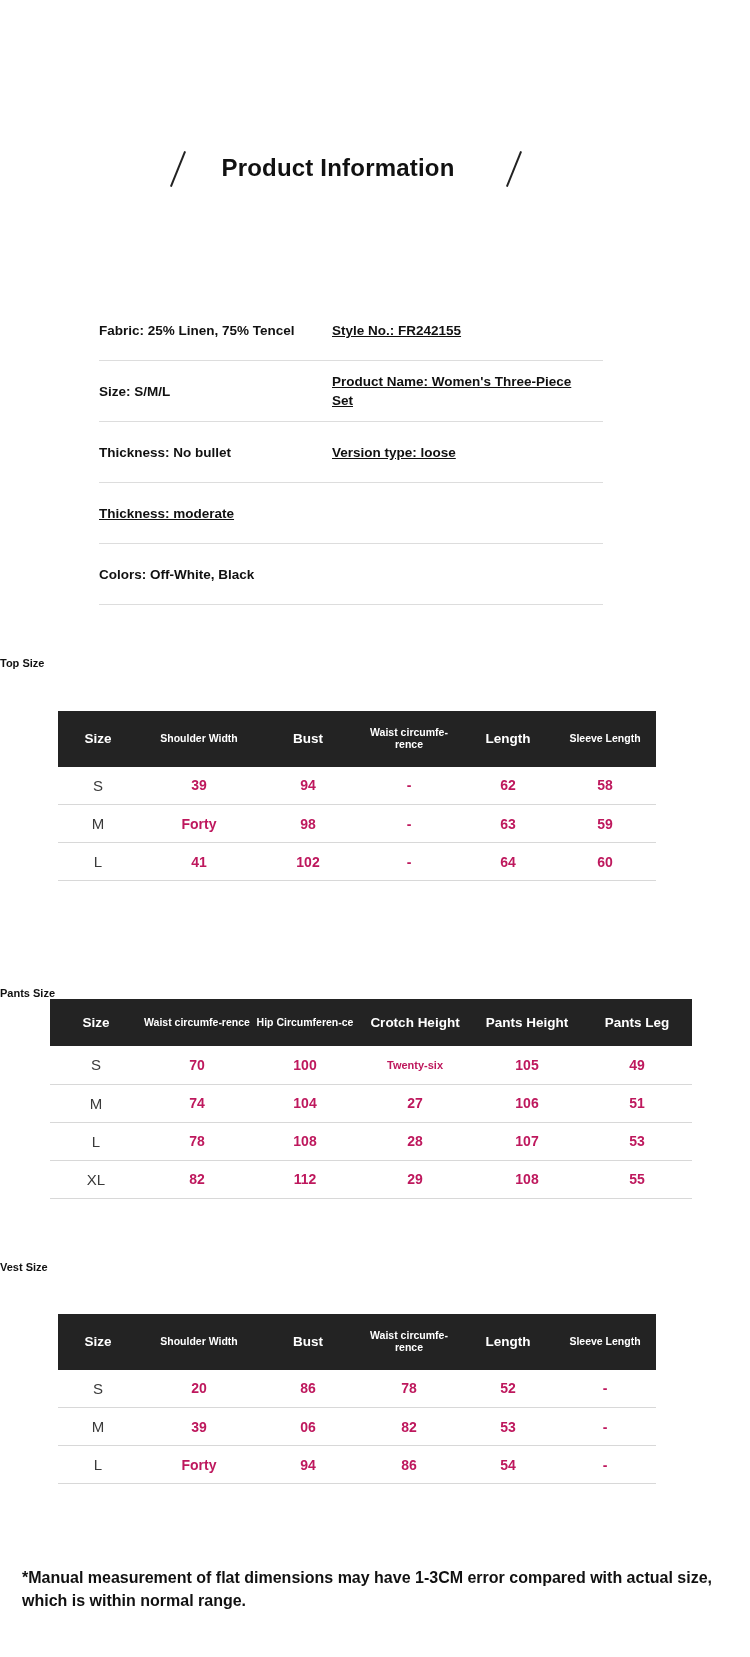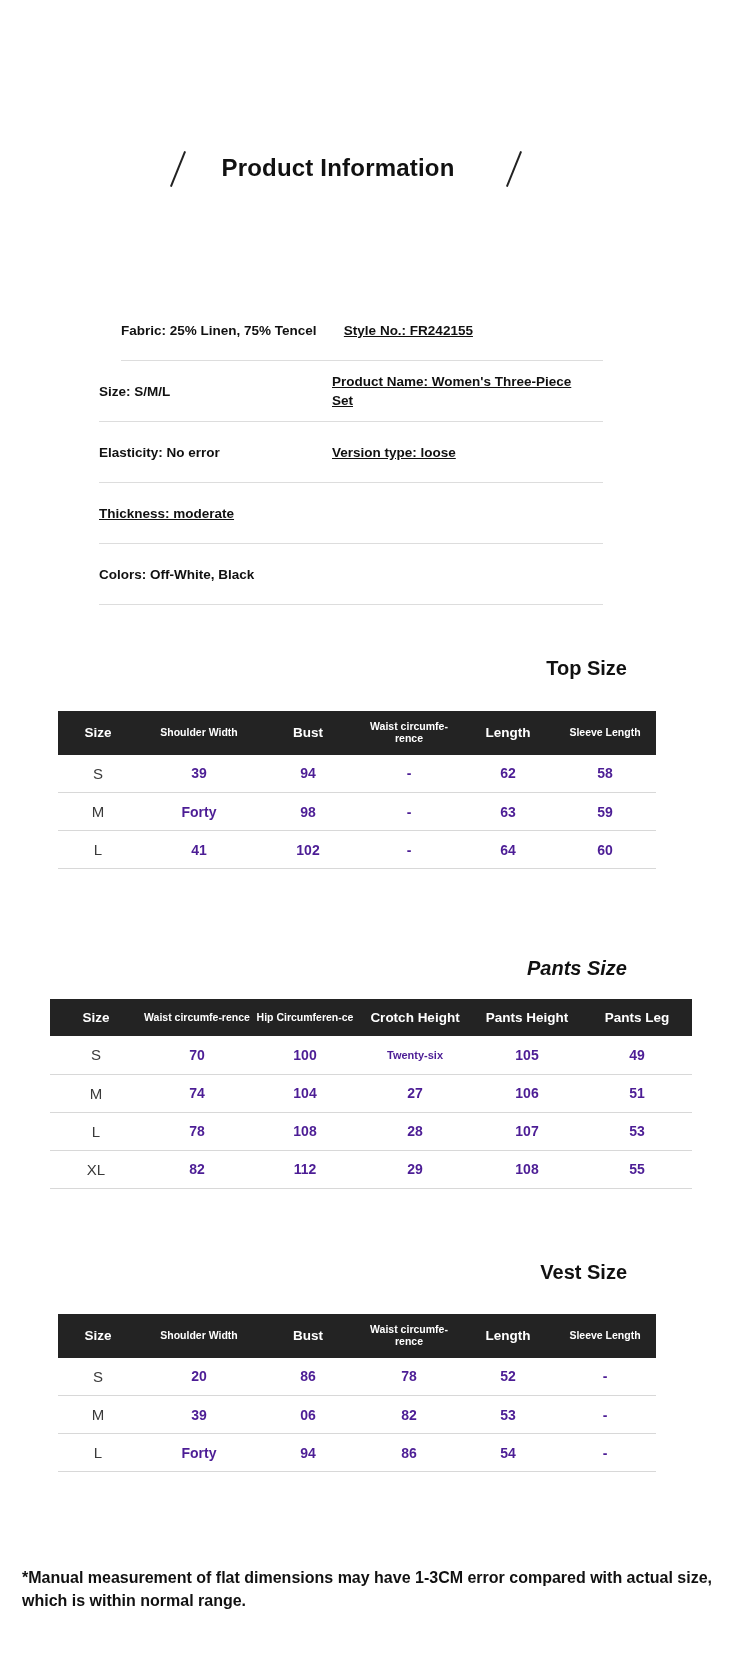--- a/index.html
+++ b/index.html
@@ -63,79 +63,79 @@
     left: 99px;
     width: 504px;
   }
   .info-row {
     display: flex;
     align-items: flex-start;
     min-height: 60px;
     border-bottom: 1px solid #dddddd;
     padding-top: 2px;
   }
-  .info-row.first { border-top: 0; margin-left: 22px; }
+  .info-row.first { border-top: 0; }
   .info-row.last { border-bottom: 1px solid #dddddd; }
   .info-cell {
     font-size: 13.5px;
     font-weight: bold;
     line-height: 1.38;
     color: #111111;
     padding-right: 10px;
     display: flex;
     align-items: center;
     min-height: 58px;
   }
   .info-cell.left { width: 233px; }
   .info-cell.right { width: 271px; text-decoration: underline; }
 
   
   .section-title {
     position: absolute;
     left: 0;
     width: 627px;
-    text-align: right;
-    font-size: 20px;
+    text-align: left;
+    font-size: 11px;
     font-weight: bold;
     color: #111111;
   }
   #top-size-title { top: 657px; }
-  #pants-size-title { top: 957px; font-style: italic; }
+  #pants-size-title { top: 987px; }
   #vest-size-title { top: 1261px; }
 
   
   .size-table {
     position: absolute;
     border-collapse: collapse;
     table-layout: fixed;
   }
   #top-size-table  { top: 711px;  left: 58px;  width: 598px; }
   #pants-size-table{ top: 999px;  left: 50px;  width: 642px; }
   #vest-size-table { top: 1314px; left: 58px;  width: 598px; }
 
   .size-table thead th {
     background: #232323;
     color: #ffffff;
     font-weight: bold;
     height: 37px;
     vertical-align: middle;
-    padding: 10px 2px;
+    padding: 16px 2px;
     line-height: 1.12;
     text-align: center;
   }
   .size-table thead th.lg { font-size: 13.5px; }
   .size-table thead th.sm { font-size: 10.5px; }
 
   .size-table tbody td {
     height: 38px;
     text-align: center;
     vertical-align: middle;
     font-size: 14px;
     font-weight: bold;
-    color: #4c1d95;
+    color: #be185d;
     border-bottom: 1px solid #d8d8d8;
     padding: 0 2px;
   }
   .size-table tbody td.size-label {
     font-weight: normal;
     font-size: 15px;
     color: #3a3a3a;
   }
   .size-table tbody td.small-val {
     font-size: 11px;
@@ -165,21 +165,21 @@
 <div class="info-wrap">
   <div class="info-row first">
     <div class="info-cell left">Fabric: 25% Linen, 75% Tencel</div>
     <div class="info-cell right">Style No.: FR242155</div>
   </div>
   <div class="info-row">
     <div class="info-cell left">Size: S/M/L</div>
     <div class="info-cell right">Product Name: Women's Three-Piece Set</div>
   </div>
   <div class="info-row">
-    <div class="info-cell left">Elasticity: No error</div>
+    <div class="info-cell left">Thickness: No bullet</div>
     <div class="info-cell right">Version type: loose</div>
   </div>
   <div class="info-row">
     <div class="info-cell right">Thickness: moderate</div>
   </div>
   <div class="info-row last">
     <div class="info-cell left">Colors: Off-White, Black</div>
     <div class="info-cell right"></div>
   </div>
 </div>

